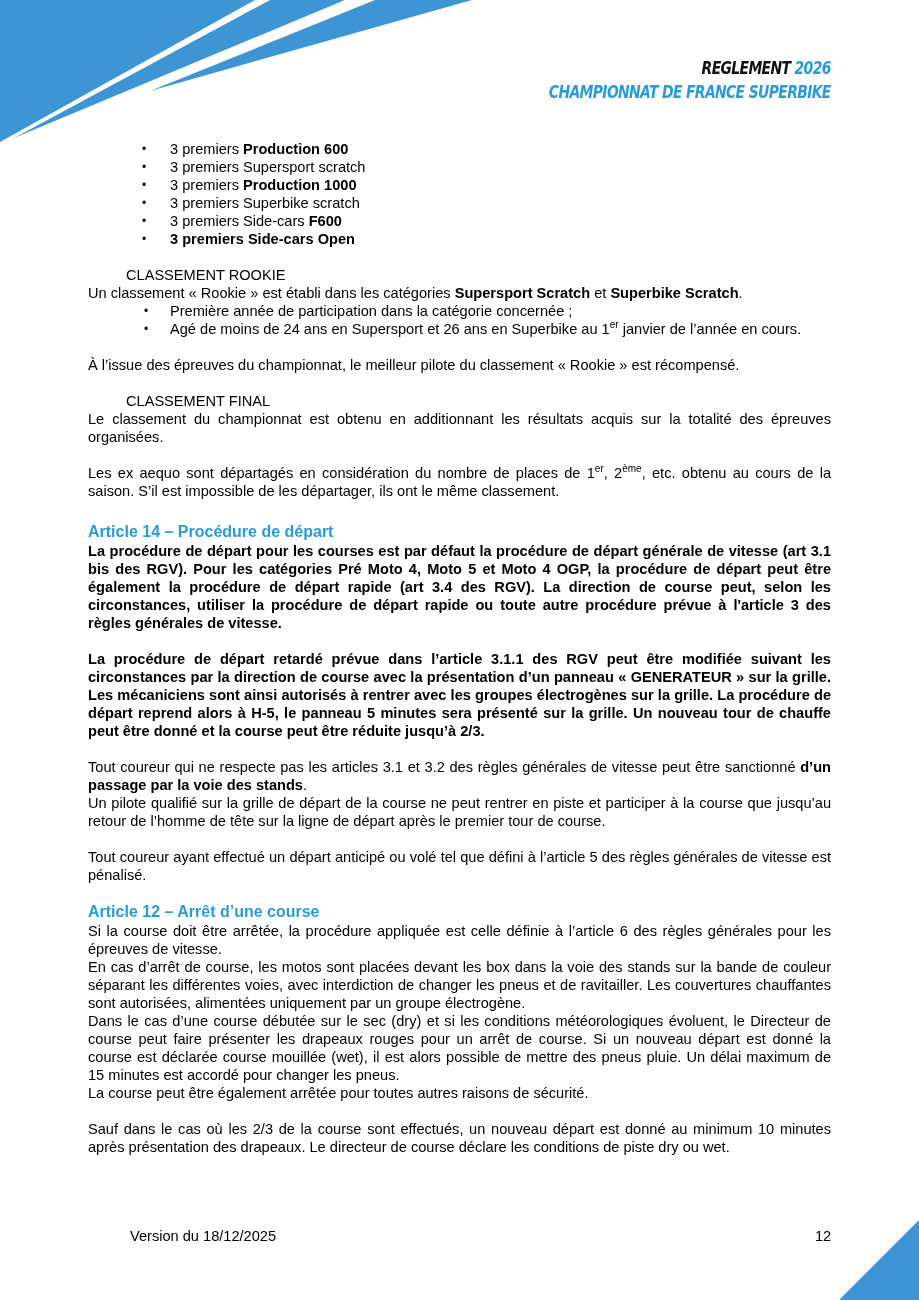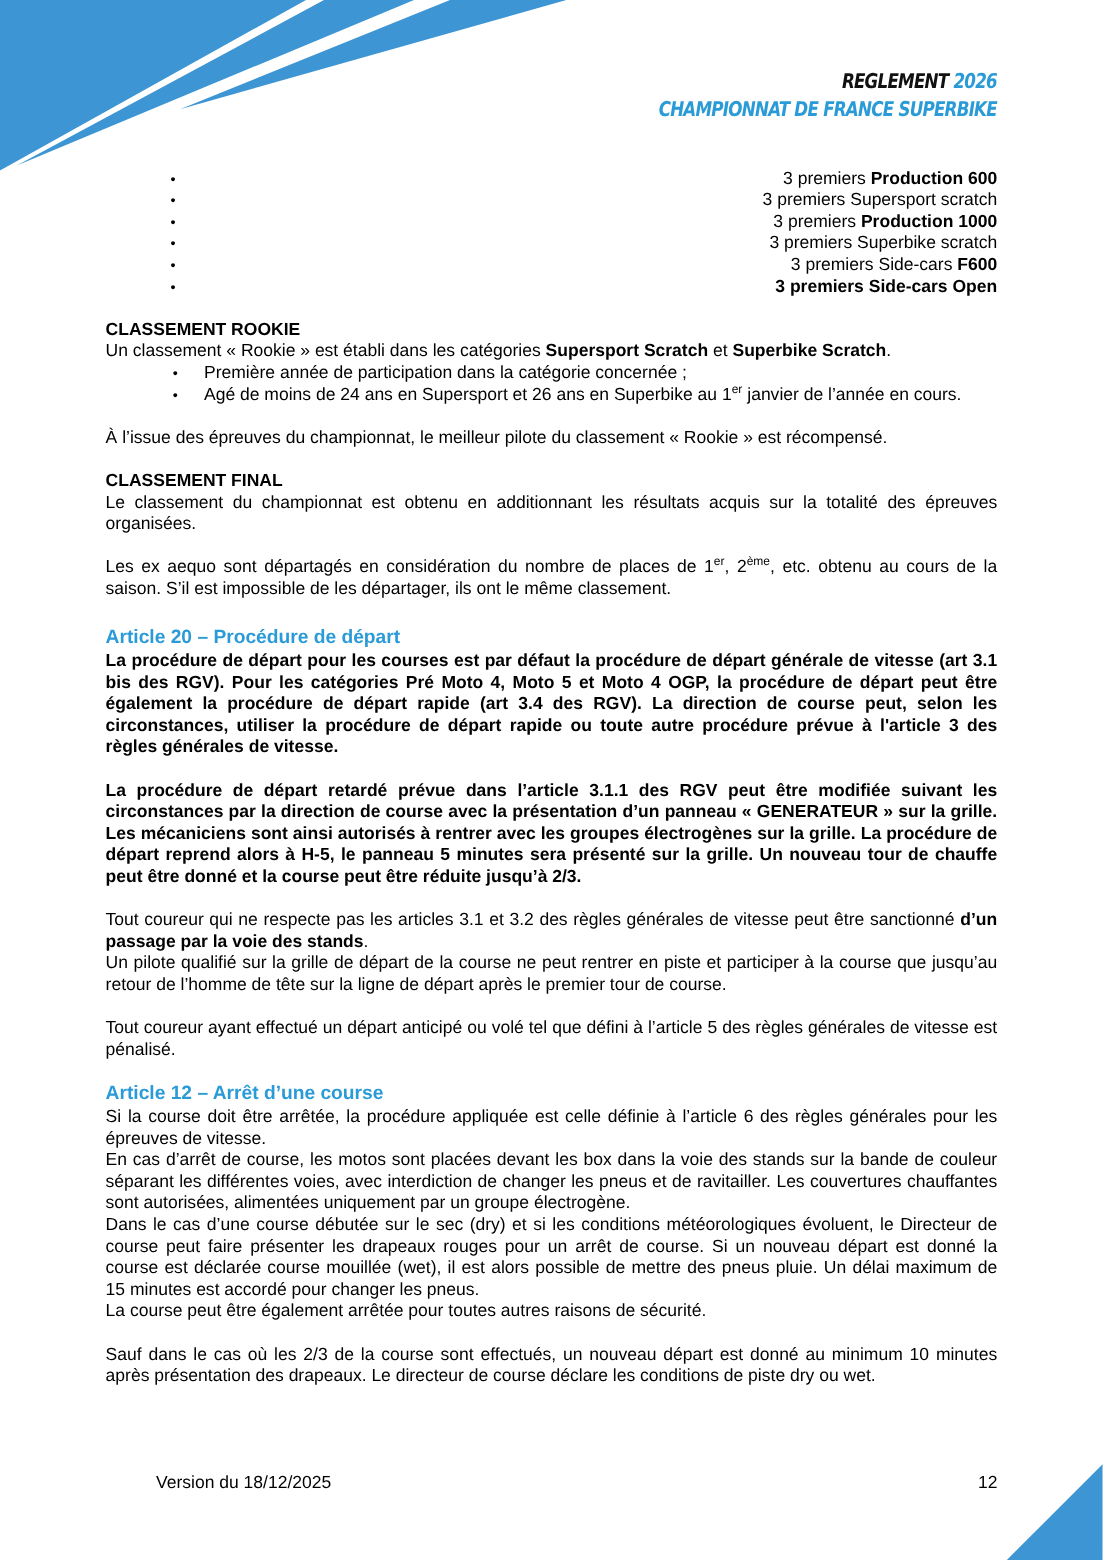--- a/index.html
+++ b/index.html
@@ -10,26 +10,26 @@
   .header { position: absolute; right: 88px; top: 56px; text-align: right;
             font-family: "DejaVu Sans", sans-serif; font-weight: bold; font-style: italic;
             letter-spacing: -0.8px; transform: scaleX(0.82); transform-origin: right center; }
   .header .line1 { font-size: 17px; line-height: 24px; color: #111; }
   .header .line1 .year { color: #2a9bd6; }
   .header .line2 { font-size: 17px; line-height: 24px; color: #2a9bd6; }
   .content { position: absolute; left: 88px; top: 140px; width: 743px;
              font-size: 14.6px; line-height: 18px; }
   p { margin: 0; text-align: justify; }
   ul.list { margin: 0; padding: 0; list-style: none; }
-  ul.list li { position: relative; padding-left: 82px; height: 18px; text-align: right; }
+  ul.list li { position: relative; padding-left: 82px; height: 18px; }
   ul.list li::before { content: "•"; position: absolute; left: 54px; font-size: 12px; }
   ul.rlist { margin: 0; padding: 0; list-style: none; }
   ul.rlist li { position: relative; padding-left: 82px; height: 18px; }
   ul.rlist li::before { content: "•"; position: absolute; left: 56px; font-size: 12px; }
-  .h-sub { font-weight: bold; }
+  .h-sub { font-weight: normal; margin-left: 38px; }
   .art-title { color: #2a9bd6; font-weight: bold; font-size: 16px; line-height: 20px; }
   .gap { height: 18px; }
   .b { font-weight: bold; }
   sup { font-size: 10px; line-height: 0; vertical-align: super; }
   .footer-left { position: absolute; left: 130px; top: 1228px; font-size: 14.6px; }
   .footer-right { position: absolute; left: 815px; top: 1228px; font-size: 14.6px; }
 </style>
 </head>
 <body>
 
@@ -75,21 +75,21 @@
 
   <div class="gap"></div>
 
   <div class="h-sub">CLASSEMENT FINAL</div>
   <p>Le classement du championnat est obtenu en additionnant les résultats acquis sur la totalité des épreuves organisées.</p>
   <div class="gap"></div>
   <p><span>Les ex aequo sont départagés en considération du nombre de places de 1</span><sup>er</sup><span>, 2</span><sup>ème</sup><span>, etc. obtenu au cours de la saison. S’il est impossible de les départager, ils ont le même classement.</span></p>
 
   <div style="height:22px"></div>
 
-  <div class="art-title">Article 20 – Procédure de départ</div>
+  <div class="art-title">Article 14 – Procédure de départ</div>
   <p class="b">La procédure de départ pour les courses est par défaut la procédure de départ générale de vitesse (art 3.1 bis des RGV). Pour les catégories Pré Moto 4, Moto 5 et Moto 4 OGP, la procédure de départ peut être également la procédure de départ rapide (art 3.4 des RGV). La direction de course peut, selon les circonstances, utiliser la procédure de départ rapide ou toute autre procédure prévue à l'article 3 des règles générales de vitesse.</p>
   <div class="gap"></div>
   <p class="b">La procédure de départ retardé prévue dans l’article 3.1.1 des RGV peut être modifiée suivant les circonstances par la direction de course avec la présentation d’un panneau « GENERATEUR » sur la grille. Les mécaniciens sont ainsi autorisés à rentrer avec les groupes électrogènes sur la grille. La procédure de départ reprend alors à H-5, le panneau 5 minutes sera présenté sur la grille. Un nouveau tour de chauffe peut être donné et la course peut être réduite jusqu’à 2/3.</p>
   <div class="gap"></div>
   <p><span>Tout coureur qui ne respecte pas les articles 3.1 et 3.2 des règles générales de vitesse peut être sanctionné </span><b>d’un passage par la voie des stands</b><span>.</span></p>
   <p>Un pilote qualifié sur la grille de départ de la course ne peut rentrer en piste et participer à la course que jusqu’au retour de l’homme de tête sur la ligne de départ après le premier tour de course.</p>
   <div class="gap"></div>
   <p>Tout coureur ayant effectué un départ anticipé ou volé tel que défini à l’article 5 des règles générales de vitesse est pénalisé.</p>
 
   <div style="height:18px"></div>

